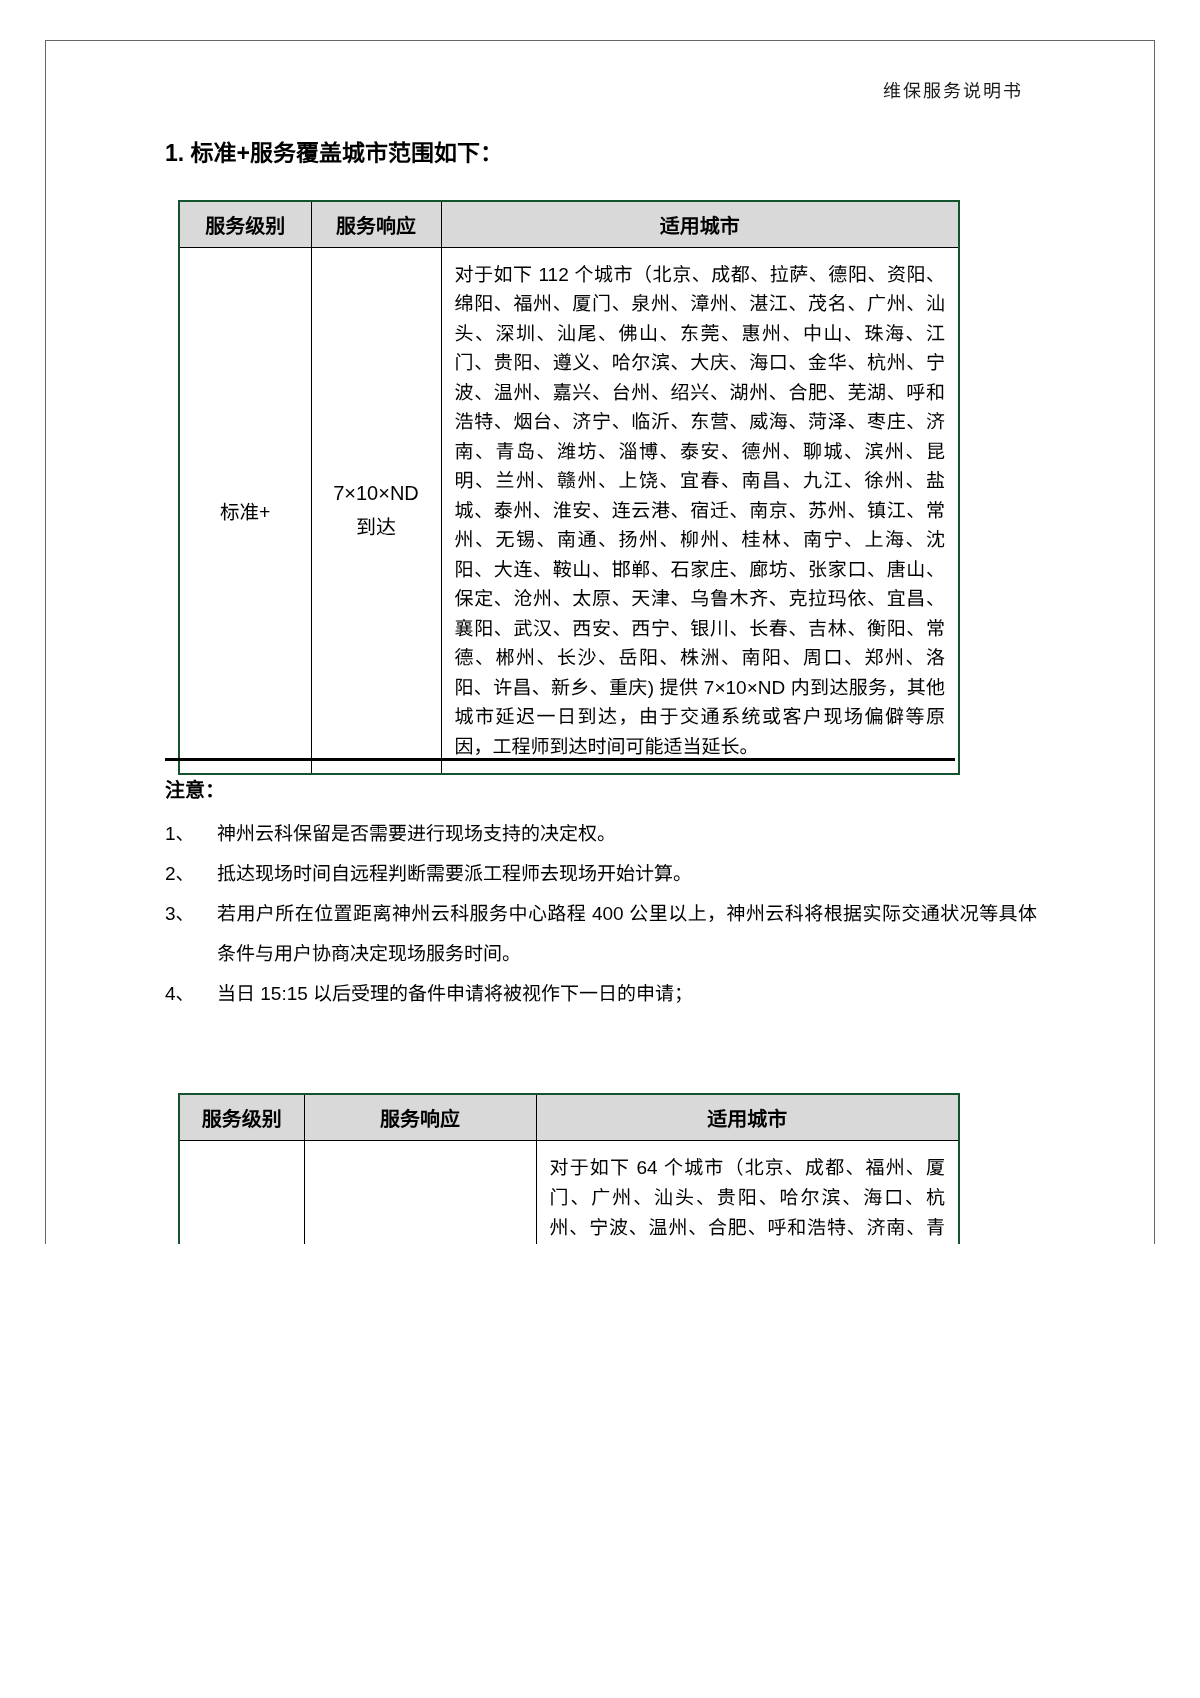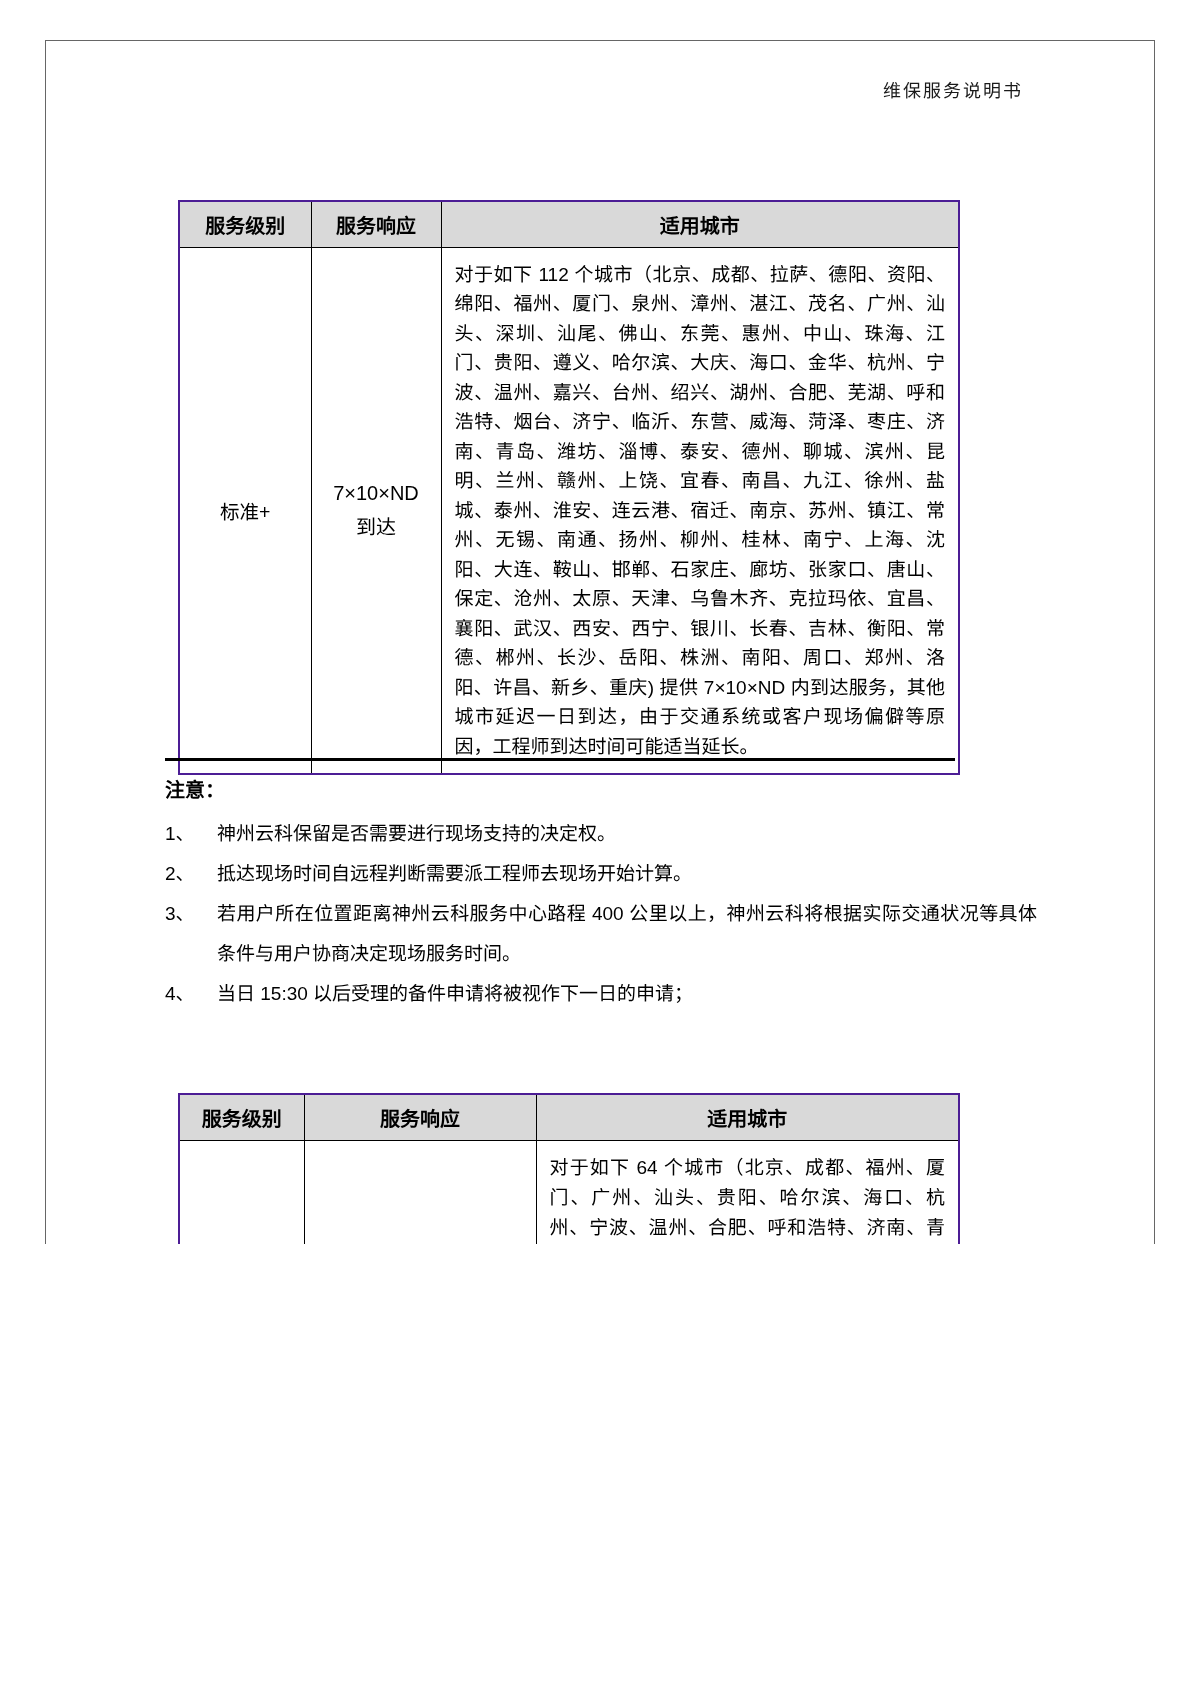--- a/index.html
+++ b/index.html
@@ -44,21 +44,21 @@
     table-layout: fixed;
     width: 780px;
     background: #fff;
   }
   table.svc.t1 { top: 200px; }
   table.svc.t2 { top: 1093px; }
   table.svc th, table.svc td {
     border: 1px solid #000;
     box-sizing: border-box;
   }
-  table.svc { border: 2px solid #4c1d95; }
+  table.svc { border: 2px solid #14532d; }
   table.svc th {
     height: 46px;
     background: #d9d9d9;
     font-size: 20px;
     font-weight: 700;
     text-align: center;
     vertical-align: middle;
   }
   table.svc td { vertical-align: middle; }
   td.level {
@@ -129,20 +129,21 @@
   .page-footer .sep { font-weight: 400; padding: 0 6px; }
 </style>
 </head>
 <body>
 
 <div class="page">
   <div class="frame"></div>
 
   <div class="doc-header">维保服务说明书</div>
 
+  <div class="sec-heading s1">1. 标准+服务覆盖城市范围如下：</div>
 
   <table class="svc t1">
     <colgroup>
         <col class="c1">
         <col class="c2">
         <col class="c3">
       </colgroup>
     <tbody>
         <tr>
       <th>服务级别</th>
@@ -169,21 +170,21 @@
     <div class="note-row">
       <span class="note-num">2、</span>
       <span class="note-text">抵达现场时间自远程判断需要派工程师去现场开始计算。</span>
     </div>
     <div class="note-row">
       <span class="note-num">3、</span>
       <span class="note-text">若用户所在位置距离神州云科服务中心路程 400 公里以上，神州云科将根据实际交通状况等具体条件与用户协商决定现场服务时间。</span>
     </div>
     <div class="note-row">
       <span class="note-num">4、</span>
-      <span class="note-text">当日 15:30 以后受理的备件申请将被视作下一日的申请；</span>
+      <span class="note-text">当日 15:15 以后受理的备件申请将被视作下一日的申请；</span>
     </div>
   </div>
 
 
   <table class="svc t2">
     <colgroup>
         <col class="c1">
         <col class="c2">
         <col class="c3">
       </colgroup>

